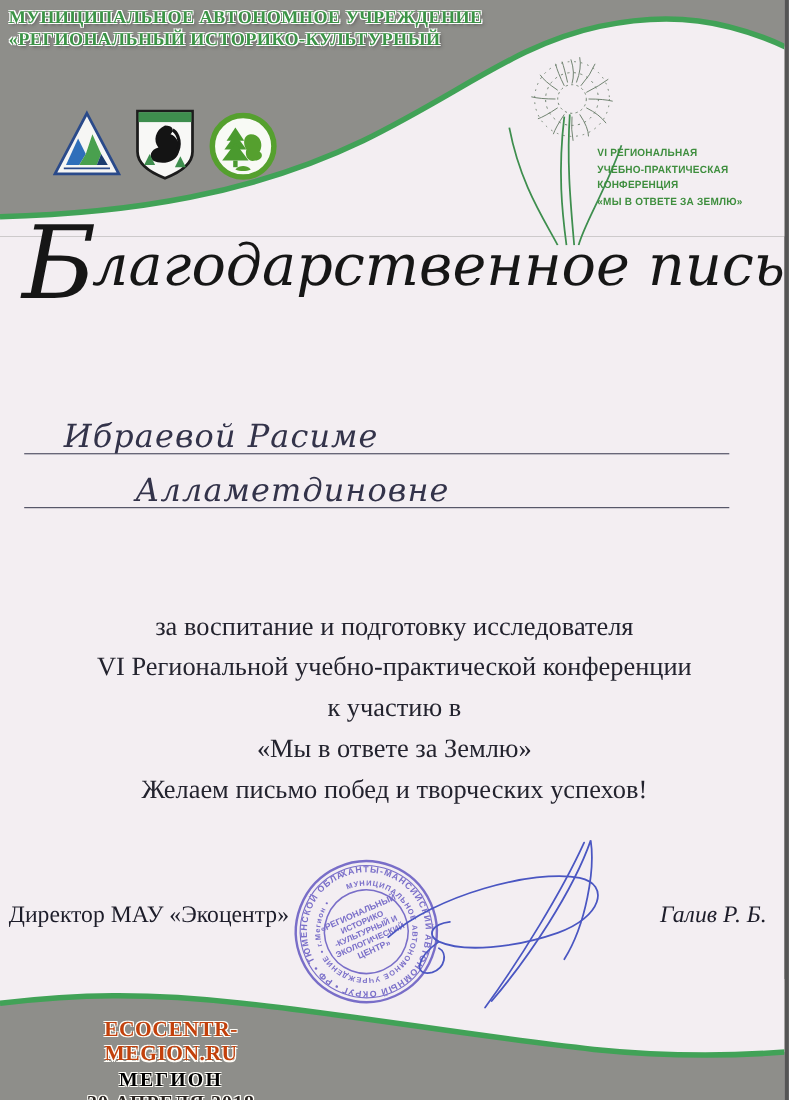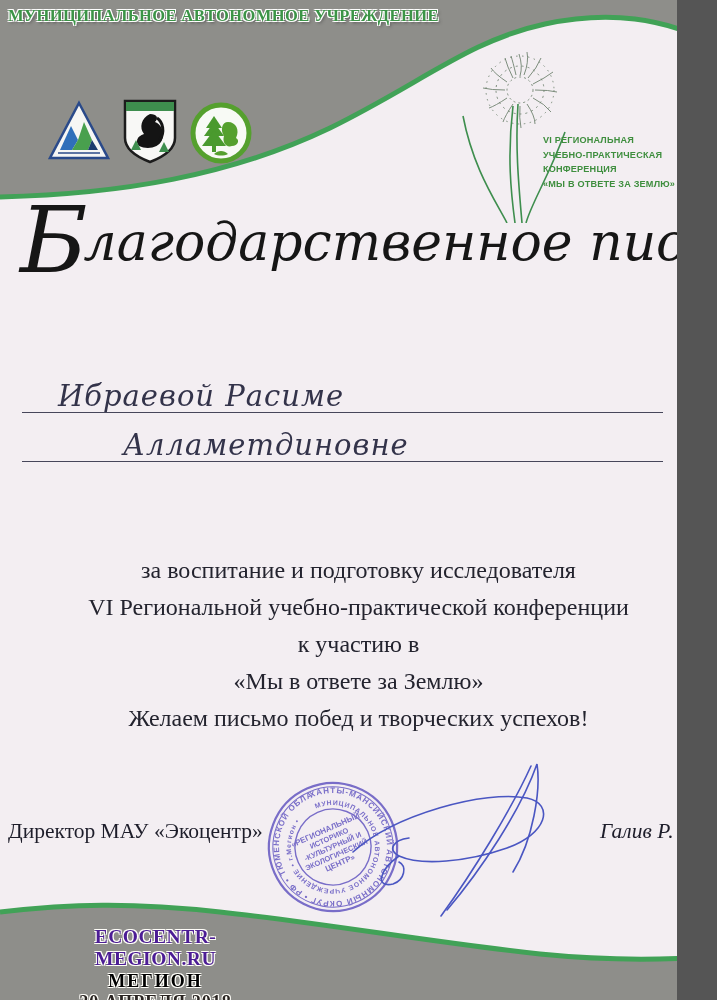--- a/index.html
+++ b/index.html
@@ -1,17 +1,17 @@
 <!DOCTYPE html>
 <html><head>
 <meta charset="utf-8">
 <style>
   html,body{margin:0;padding:0;background:#555;}
   .page{position:relative;width:677px;height:1000px;background:#f3eef2;overflow:hidden;
-        font-family:"Liberation Serif",serif;}
+        font-family:"Liberation Serif",serif;padding-left:36px;}
   .abs{position:absolute;}
 
   
   .lichen{
     background-color:#8e8e8a;
     background-image:
       radial-gradient(9px 7px at 7px 9px, #f7f7f4 55%, transparent 65%),
       radial-gradient(11px 8px at 25px 20px, #e4e4df 50%, transparent 62%),
       radial-gradient(8px 10px at 40px 6px, #c9c9c3 50%, transparent 63%),
       radial-gradient(12px 9px at 18px 38px, #fbfbf9 52%, transparent 62%),
@@ -49,21 +49,21 @@
   
   .body-block{left:15px;top:552px;width:687px;text-align:center;color:#23232e;font-size:24px;line-height:37px;}
 
   
   .sig-row{left:0;top:819px;width:717px;font-size:21.5px;color:#1d1d2a;}
   .sig-left{position:absolute;left:8px;top:0;}
   .sig-right{position:absolute;right:20px;top:0;font-style:italic;}
 
   
   .fgroup{left:38px;top:926px;width:235px;text-align:center;font-weight:bold;}
-  .furl{font-size:19.5px;color:#4c1d95;letter-spacing:.5px;
+  .furl{font-size:19.5px;color:#c2410c;letter-spacing:.5px;
         text-shadow:-1px -1px 0 #fffef9,1px -1px 0 #fffef9,-1px 1px 0 #fffef9,1px 1px 0 #fffef9;}
   .fcity{font-size:18px;color:#000000;letter-spacing:2px;margin-top:1px;
         text-shadow:-1px -1px 0 #fffef9,1px -1px 0 #fffef9,-1px 1px 0 #fffef9,1px 1px 0 #fffef9;}
   .fdate{font-size:18px;color:#2a2522;letter-spacing:1px;
         text-shadow:-1px -1px 0 #fffef9,1px -1px 0 #fffef9,-1px 1px 0 #fffef9,1px 1px 0 #fffef9;}
 
   .stamp-text{font-family:"Liberation Sans",sans-serif;fill:#6c60c4;font-weight:bold;}
 </style>
 </head>
 <body>
@@ -72,20 +72,21 @@
 
   <div class="abs lichen header-photo"></div>
 
   <svg class="abs" style="left:0;top:0" width="717" height="215" viewBox="0 0 717 215">
     <path d="M0,197 C120,194 230,176 330,128 C420,84 470,40 545,24 C610,10 662,18 717,44 L717,215 L0,215 Z" fill="#f3eef2"></path>
     <path d="M0,197 C120,194 230,176 330,128 C420,84 470,40 545,24 C610,10 662,18 717,44" fill="none" stroke="#41a257" stroke-width="5"></path>
   </svg>
 
   <div class="abs org">
     <div>МУНИЦИПАЛЬНОЕ АВТОНОМНОЕ УЧРЕЖДЕНИЕ</div>
+    <div>«РЕГИОНАЛЬНЫЙ ИСТОРИКО-КУЛЬТУРНЫЙ</div>
   </div>
 
   <div class="abs logos">
     <svg width="62" height="64" viewBox="0 0 62 64">
       <polygon points="31,3 60,58 2,58" fill="#f6f6f4" stroke="#2a4a8a" stroke-width="2.5"></polygon>
       <polygon points="12,50 23,26 30,40 24,50" fill="#2f6fba"></polygon>
       <polygon points="24,50 30,40 36,22 44,40 40,50" fill="#49a04e"></polygon>
       <polygon points="40,50 44,40 50,50" fill="#1c3c6e"></polygon>
       <line x1="10" y1="53" x2="52" y2="53" stroke="#2a4a8a" stroke-width="1.5"></line>
     </svg>

